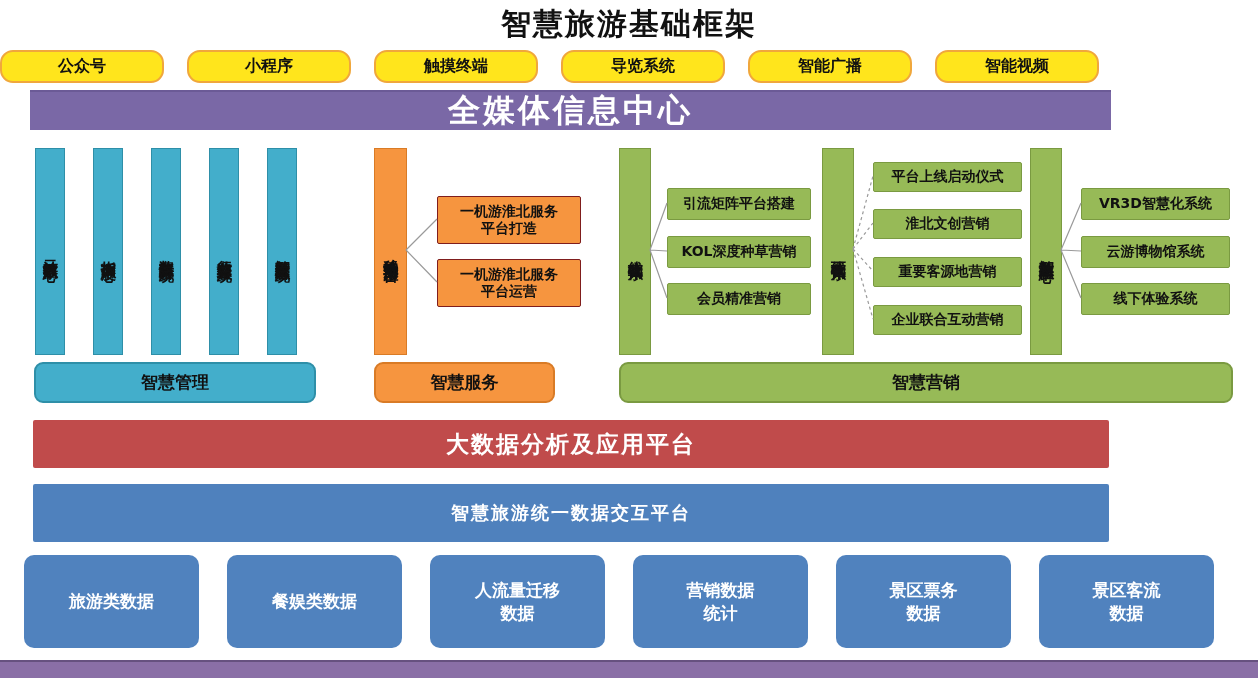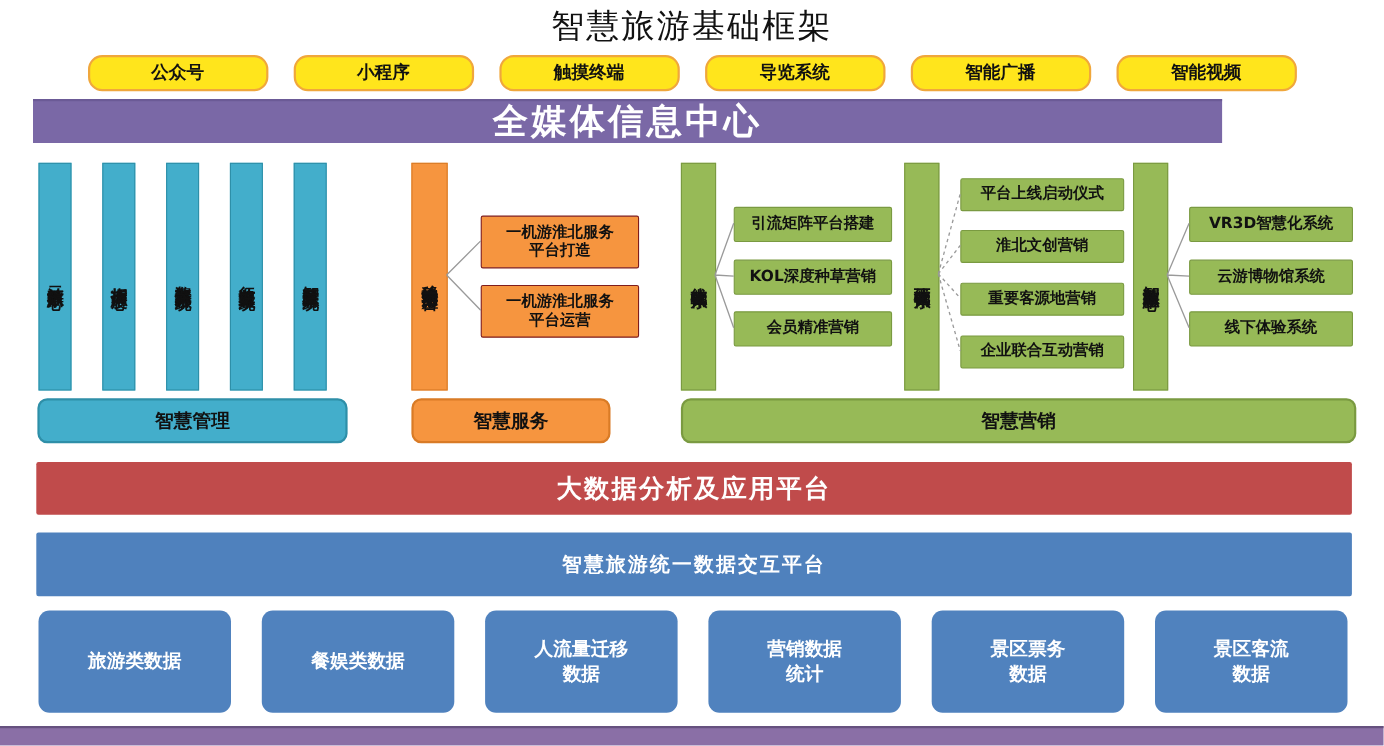--- a/index.html
+++ b/index.html
@@ -1,23 +1,23 @@
 <!DOCTYPE html>
 <html><head>
 <meta charset="utf-8">
 <style>
   html,body { margin:0; padding:0; background:#ffffff; }
   body { font-family: "DejaVu Sans", "Liberation Sans", sans-serif; }
   .canvas { position:relative; width:1258px; height:678px; background:#ffffff; overflow:hidden; }
 
   .title { position:absolute; top:4px; left:0; width:100%; text-align:center;
-           font-size:30px; font-weight:normal; color:#111; letter-spacing:2px; }
+           font-size:30px; font-weight:bold; color:#111; letter-spacing:2px; }
 
   .pill-row { position:absolute; top:50px; left:0; width:100%; height:31px;
-              display:flex; justify-content:center; gap:23px; }
+              display:flex; justify-content:flex-start; gap:23px; }
   .pill { width:160px; height:29px; background:#FFE51C; border:2px solid #F0A73C;
           border-radius:13px; display:flex; align-items:center; justify-content:center;
           font-size:16px; font-weight:bold; color:#111; }
 
   .media-bar { position:absolute; left:30px; top:90px; width:1081px; height:38px;
                background:#7A68A6; border-top:2px solid #6b5a96; display:flex; align-items:center;
                justify-content:center; color:#fff; font-size:32px; font-weight:bold; letter-spacing:3px; }
 
   .pillar { position:absolute; top:148px; height:205px; writing-mode:vertical-rl;
             text-orientation:upright; display:flex; align-items:center; justify-content:center;
@@ -32,26 +32,26 @@
   .item.orange { left:437px; width:142px; height:46px; background:#F6953F; border:1px solid #7f1d1d; }
   .item.green  { background:#97BA57; border:1px solid #7A9A41; }
 
   .group-label { position:absolute; top:362px; height:37px; display:flex; align-items:center;
                  justify-content:center; font-size:17px; font-weight:bold; color:#111;
                  border-radius:9px; }
   .group-label.teal   { left:34px;  width:278px; background:#43AECB; border:2px solid #2E8FA8; }
   .group-label.orange { left:374px; width:177px; background:#F6953F; border:2px solid #D97B26; }
   .group-label.green  { left:619px; width:610px; background:#97BA57; border:2px solid #7A9A41; }
 
-  .wide-bar { position:absolute; left:33px; width:1196px; display:flex; align-items:center;
+  .wide-bar { position:absolute; left:33px; width:1076px; display:flex; align-items:center;
               justify-content:center; color:#fff; font-weight:bold; letter-spacing:2px; border-radius:2px; }
   .red-bar  { top:420px; height:48px; background:#C04B4B; font-size:23px; }
   .blue-bar { top:484px; height:58px; background:#4F81BD; font-size:18px; }
 
-  .data-row { position:absolute; left:35px; top:555px; width:1190px; height:93px;
+  .data-row { position:absolute; left:24px; top:555px; width:1190px; height:93px;
               display:flex; gap:28px; }
   .data-box { flex:1; background:#5082BE; border-radius:10px; display:flex; align-items:center;
               justify-content:center; text-align:center; color:#fff; font-size:17px;
               font-weight:bold; white-space:pre-line; line-height:1.35; }
 
   .bottom-strip { position:absolute; left:0; top:660px; width:1258px; height:16px;
                   background:#8A6FA6; border-top:2px solid #66517F; }
 
   .connectors { position:absolute; left:0; top:0; width:1258px; height:678px; pointer-events:none; }
 </style>

